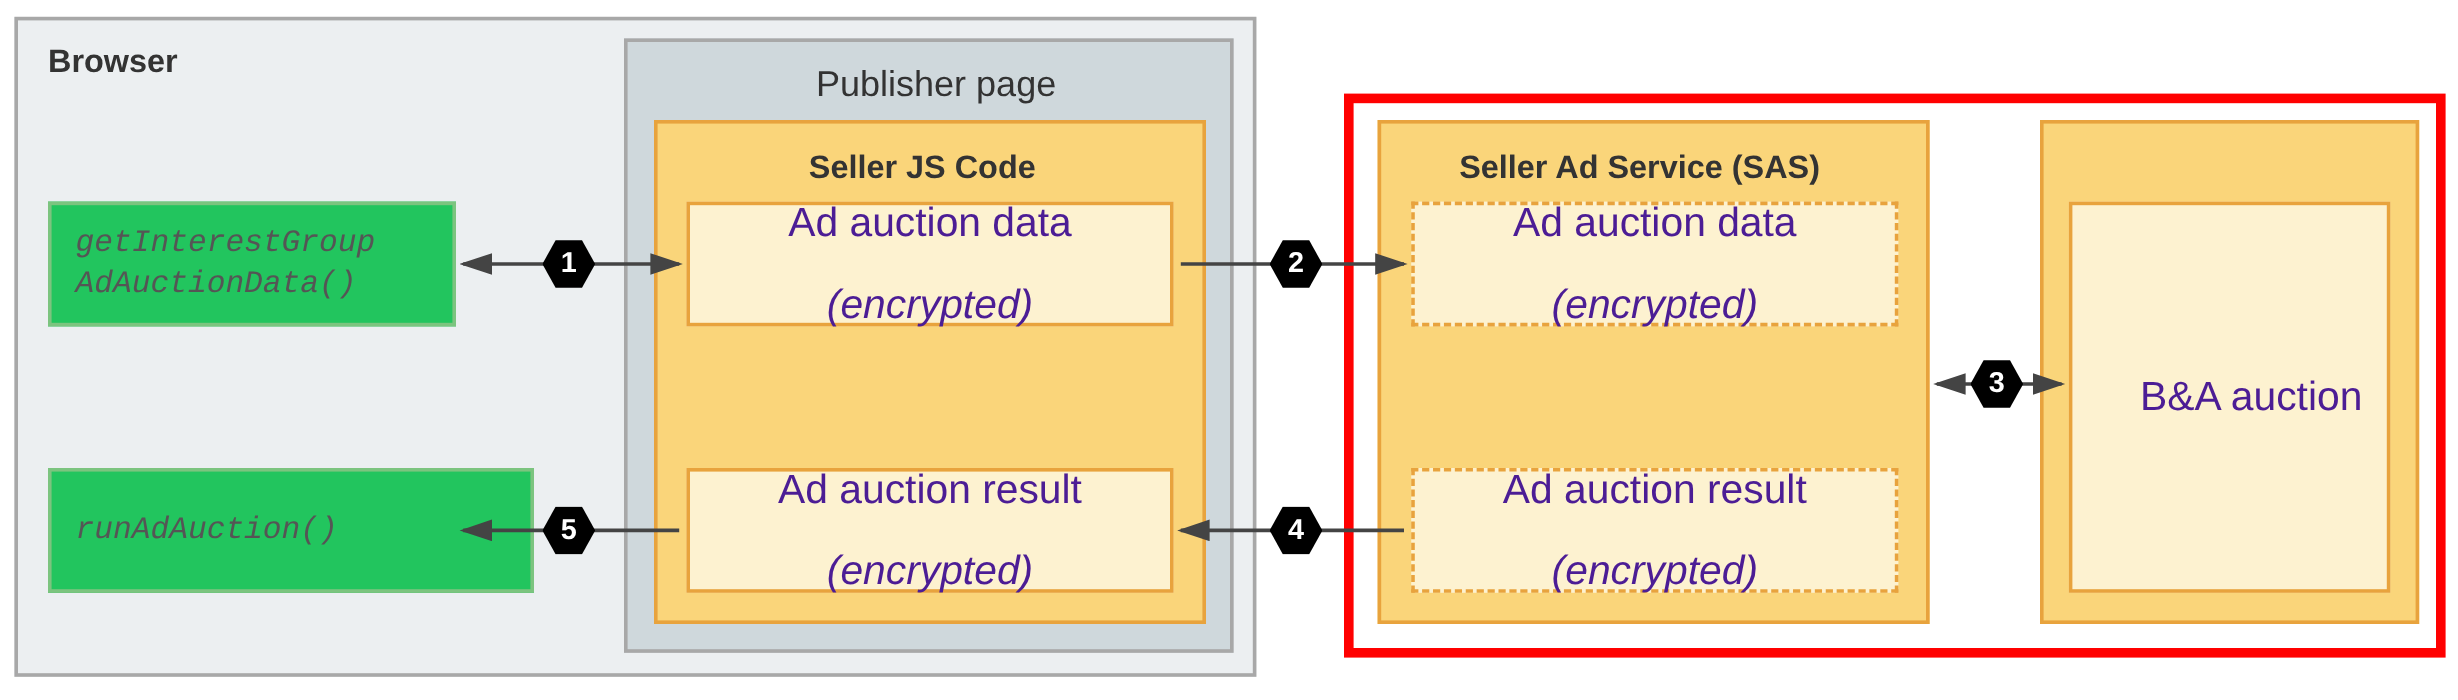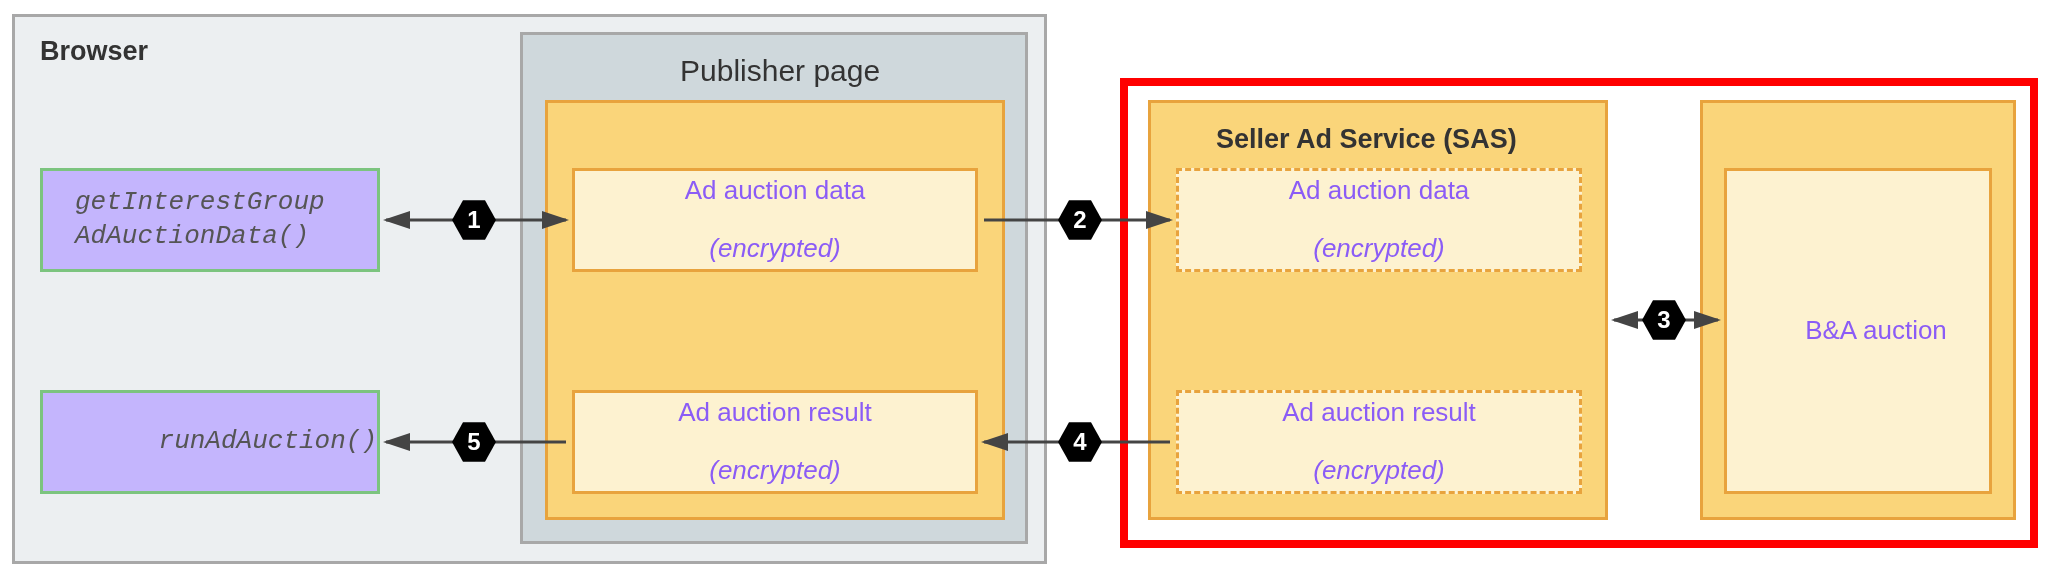--- a/index.html
+++ b/index.html
@@ -35,35 +35,35 @@
   }
   .cream-box {
     position: absolute;
     border: 3px solid #e8a33d;
     background: #fdf2d0;
     display: flex;
     flex-direction: column;
     align-items: center;
     justify-content: center;
     text-align: center;
-    font-size: 26px;
-    color: #8b5cf6;
+    font-size: 34px;
+    color: #4c1d95;
     line-height: 1.3;
     gap: 24px;
   }
   .cream-box.dashed {
     border-style: dashed;
   }
   .green-box {
     position: absolute;
     border: 3px solid #7cc47f;
-    background: #c4b5fd;
+    background: #22c55e;
     display: flex;
     align-items: center;
-    padding-left: 32px;
+    padding-left: 20px;
     font-family: "Courier New", monospace;
     font-style: italic;
     font-size: 26px;
     color: #555;
     line-height: 1.3;
   }
   .red-frame {
     position: absolute;
     border: 8px solid #ff0000;
     background: #fff;
@@ -97,35 +97,36 @@
 
 <div class="canvas">
 
   <div class="box" style="left:12px; top:14px; width:1035px; height:550px;"></div>
   <div class="label title" style="left:40px; top:36px;">Browser</div>
 
   <div class="box" style="left:520px; top:32px; width:508px; height:512px; background:#cfd8dc;"></div>
   <div class="label" style="left:680px; top:54px;">Publisher page</div>
 
   <div class="orange-box" style="left:545px; top:100px; width:460px; height:420px;"></div>
+  <div class="label title" style="left:674px; top:124px;">Seller JS Code</div>
 
   <div class="cream-box" style="left:572px; top:168px; width:406px; height:104px;">
     <span>Ad auction data</span>
     <span class="em">(encrypted)</span>
   </div>
   <div class="cream-box" style="left:572px; top:390px; width:406px; height:104px;">
     <span>Ad auction result</span>
     <span class="em">(encrypted)</span>
   </div>
 
   <div class="green-box" style="left:40px; top:168px; width:340px; height:104px;">
     <span style="white-space:pre-line;">getInterestGroup
 AdAuctionData()</span>
   </div>
-  <div class="green-box" style="left:40px; top:390px; width:340px; height:104px;justify-content:flex-end;">
+  <div class="green-box" style="left:40px; top:390px; width:405px; height:104px;">
     <span>runAdAuction()</span>
   </div>
 
   <div class="red-frame" style="left:1120px; top:78px; width:918px; height:470px;"></div>
 
   <div class="orange-box" style="left:1148px; top:100px; width:460px; height:420px;"></div>
   <div class="label title" style="left:1216px; top:124px;">Seller Ad Service (SAS)</div>
 
   <div class="cream-box dashed" style="left:1176px; top:168px; width:406px; height:104px;">
     <span>Ad auction data</span>

